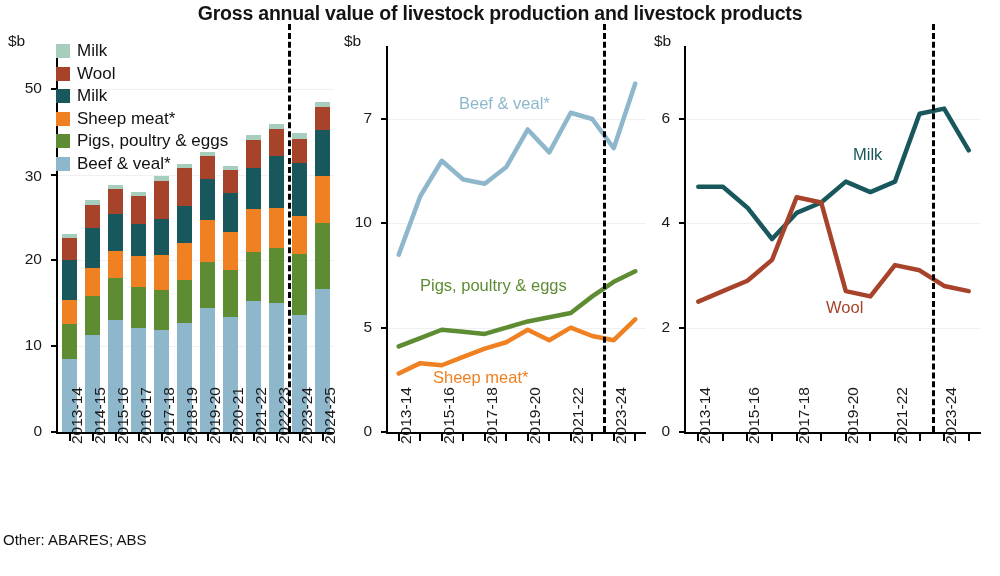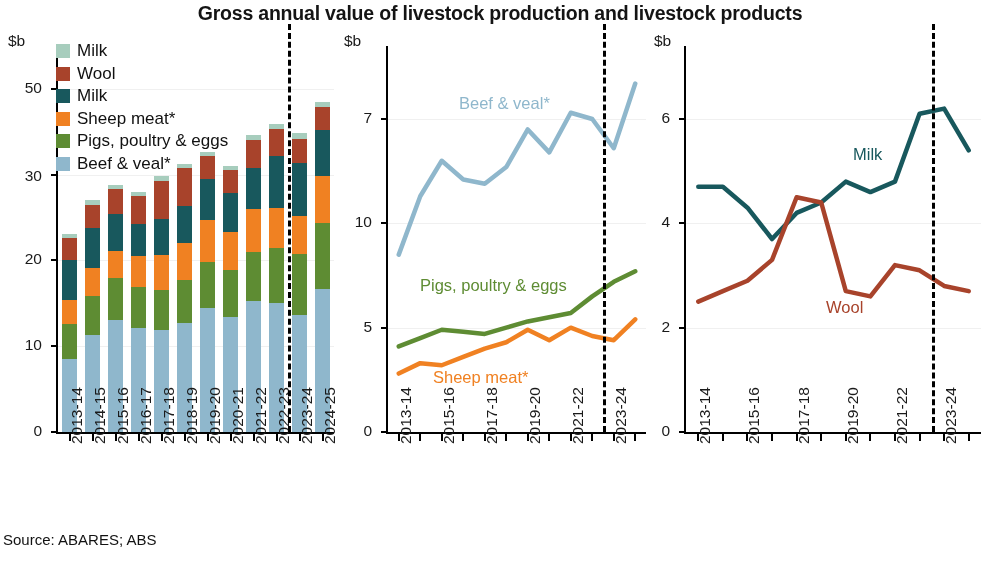--- a/index.html
+++ b/index.html
@@ -333,14 +333,14 @@
       <div class="xlabel" style="left: 157.792px; top: 398px;">2019-20</div>
       <div class="xlabel" style="left: 206.958px; top: 398px;">2021-22</div>
       <div class="xlabel" style="left: 256.125px; top: 398px;">2023-24</div>
       <div class="dashline" style="left: 245.833px; top: -22px; height: 408px;"></div>
       <div class="series-label" style="color: rgb(24, 88, 93); left: 167px; top: 99px;">Milk</div>
       <div class="series-label" style="color: rgb(168, 67, 43); left: 140px; top: 252px;">Wool</div>
     </div>
 </div>
 
 <div id="footnote">
-  <div>Source: ABARES; ABS</div>
+  <div>Other: ABARES; ABS</div>
 </div>
 
 </body></html>

